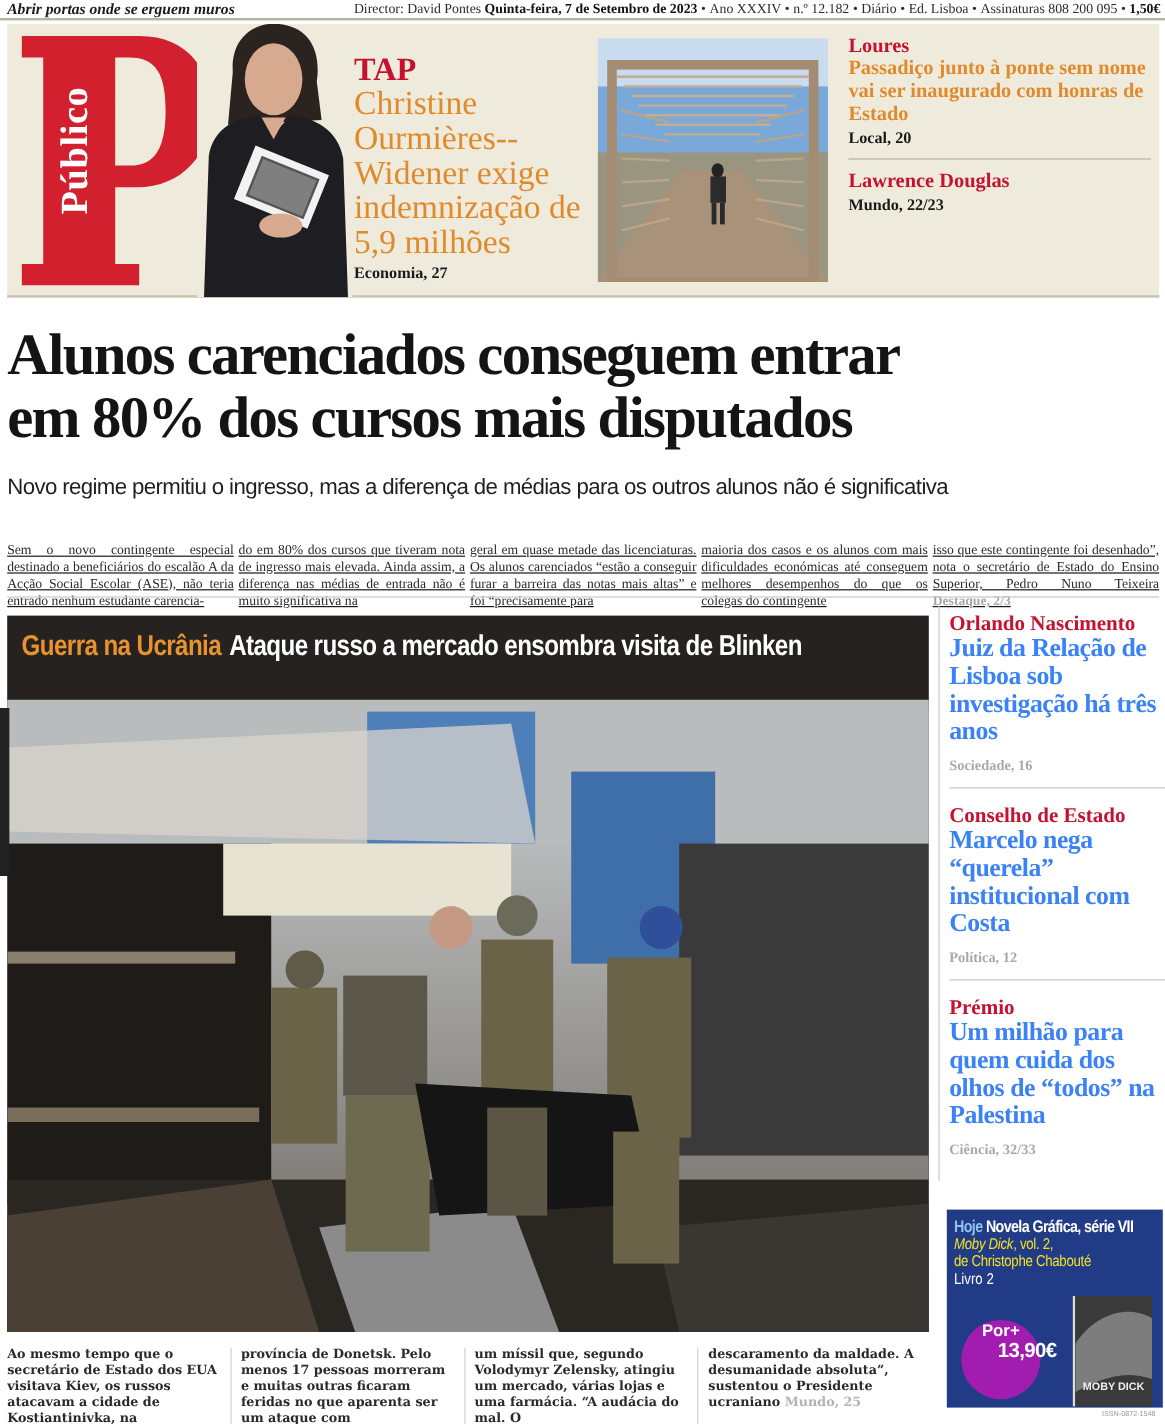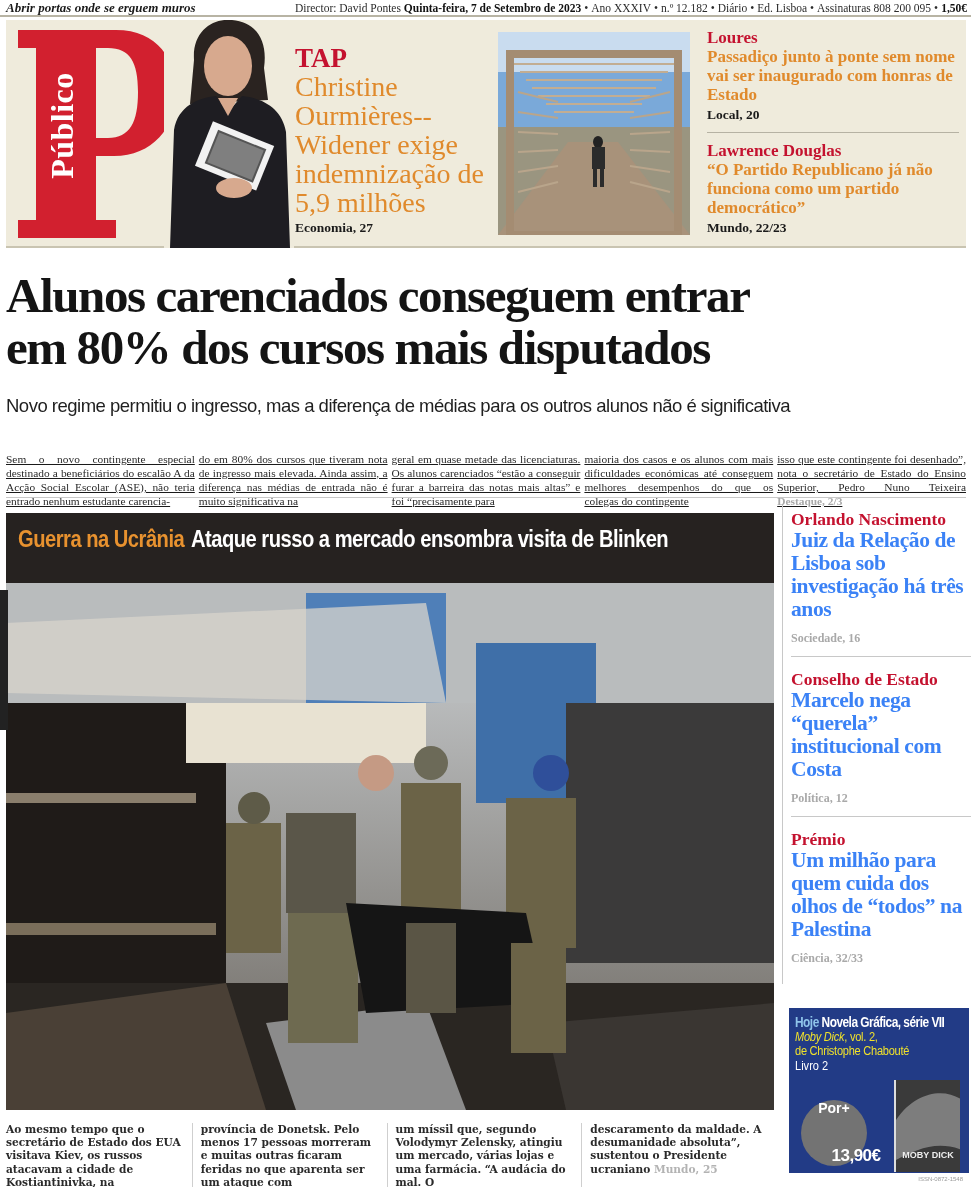--- a/index.html
+++ b/index.html
@@ -64,21 +64,21 @@
   .rail .rh { font-family: "Liberation Serif", serif; font-weight: bold; color: #3b82f6; font-size: 21.5px; line-height: 23px; letter-spacing: -0.4px; }
   .rail .rs { font-family: "Liberation Serif", serif; font-weight: bold; color: #a9a9a9; font-size: 12px; margin-top: 10px; }
 
   
   .promo { position: absolute; left: 789px; top: 1008px; width: 180px; height: 165px; background: #223b86; padding: 6px 6px; }
   .promo .l1 { font-family: "Liberation Sans", sans-serif; font-weight: bold; font-size: 14px; color: #ffffff; white-space: nowrap; letter-spacing: -0.6px; transform: scaleX(0.85); transform-origin: left; display: block; }
   .promo .l1 .hoje { color: #8fc4ea; }
   .promo .l2 { font-family: "Liberation Sans", sans-serif; font-size: 13px; color: #f0e12b; line-height: 14px; transform: scaleX(0.85); transform-origin: left; white-space: nowrap; letter-spacing: -0.3px; }
   .promo .l2 i { font-style: italic; }
   .promo .l3 { font-family: "Liberation Sans", sans-serif; font-size: 13px; color: #ffffff; line-height: 15px; transform: scaleX(0.85); transform-origin: left; }
-  .promo .price { position: absolute; left: 12px; top: 92px; width: 66px; height: 66px; border-radius: 50%; background: #737373; display: flex; flex-direction: column; align-items: center; justify-content: space-between; color: #fff; font-family: "Liberation Sans", sans-serif; font-weight: bold; }
+  .promo .price { position: absolute; left: 12px; top: 92px; width: 66px; height: 66px; border-radius: 50%; background: #a21caf; display: flex; flex-direction: column; align-items: center; justify-content: flex-start; color: #fff; font-family: "Liberation Sans", sans-serif; font-weight: bold; }
   .promo .price .por { font-size: 14px; line-height: 16px; }
   .promo .price .val { font-size: 17px; line-height: 20px; letter-spacing: -0.5px; margin-left: 44px; }
   .promo .cover { position: absolute; left: 105px; top: 72px; width: 66px; height: 92px; background: #2e2e2e; overflow: hidden; border-left: 2px solid #ddd; }
   .promo .cover .ct { position: absolute; bottom: 12px; width: 100%; text-align: center; font-family: "Liberation Sans", sans-serif; font-weight: bold; font-size: 9px; color: #eee; }
   .issn { position: absolute; right: 8px; top: 1176px; font-family: "Liberation Sans", sans-serif; font-size: 6px; color: #9a9a9a; }
 </style>
 </head>
 <body>
 
 <div class="strap">
@@ -160,21 +160,20 @@
 
   <div class="side-teasers">
     <div>
       <div class="kicker-red">Loures</div>
       <div class="headline">Passadiço junto à ponte sem nome vai ser inaugurado com honras de Estado</div>
       <div class="section-ref">Local, 20</div>
     </div>
     <div class="sep"></div>
     <div>
       <div class="kicker-red">Lawrence Douglas</div>
-      <div class="headline">“O Partido Republicano já não funciona como um partido democrático”</div>
       <div class="section-ref">Mundo, 22/23</div>
     </div>
   </div>
 </div>
 
 <div class="lead-title">
   <div>Alunos carenciados conseguem entrar</div>
   <div>em 80% dos cursos mais disputados</div>
 </div>
 <div class="lead-sub">Novo regime permitiu o ingresso, mas a diferença de médias para os outros alunos não é significativa</div>

